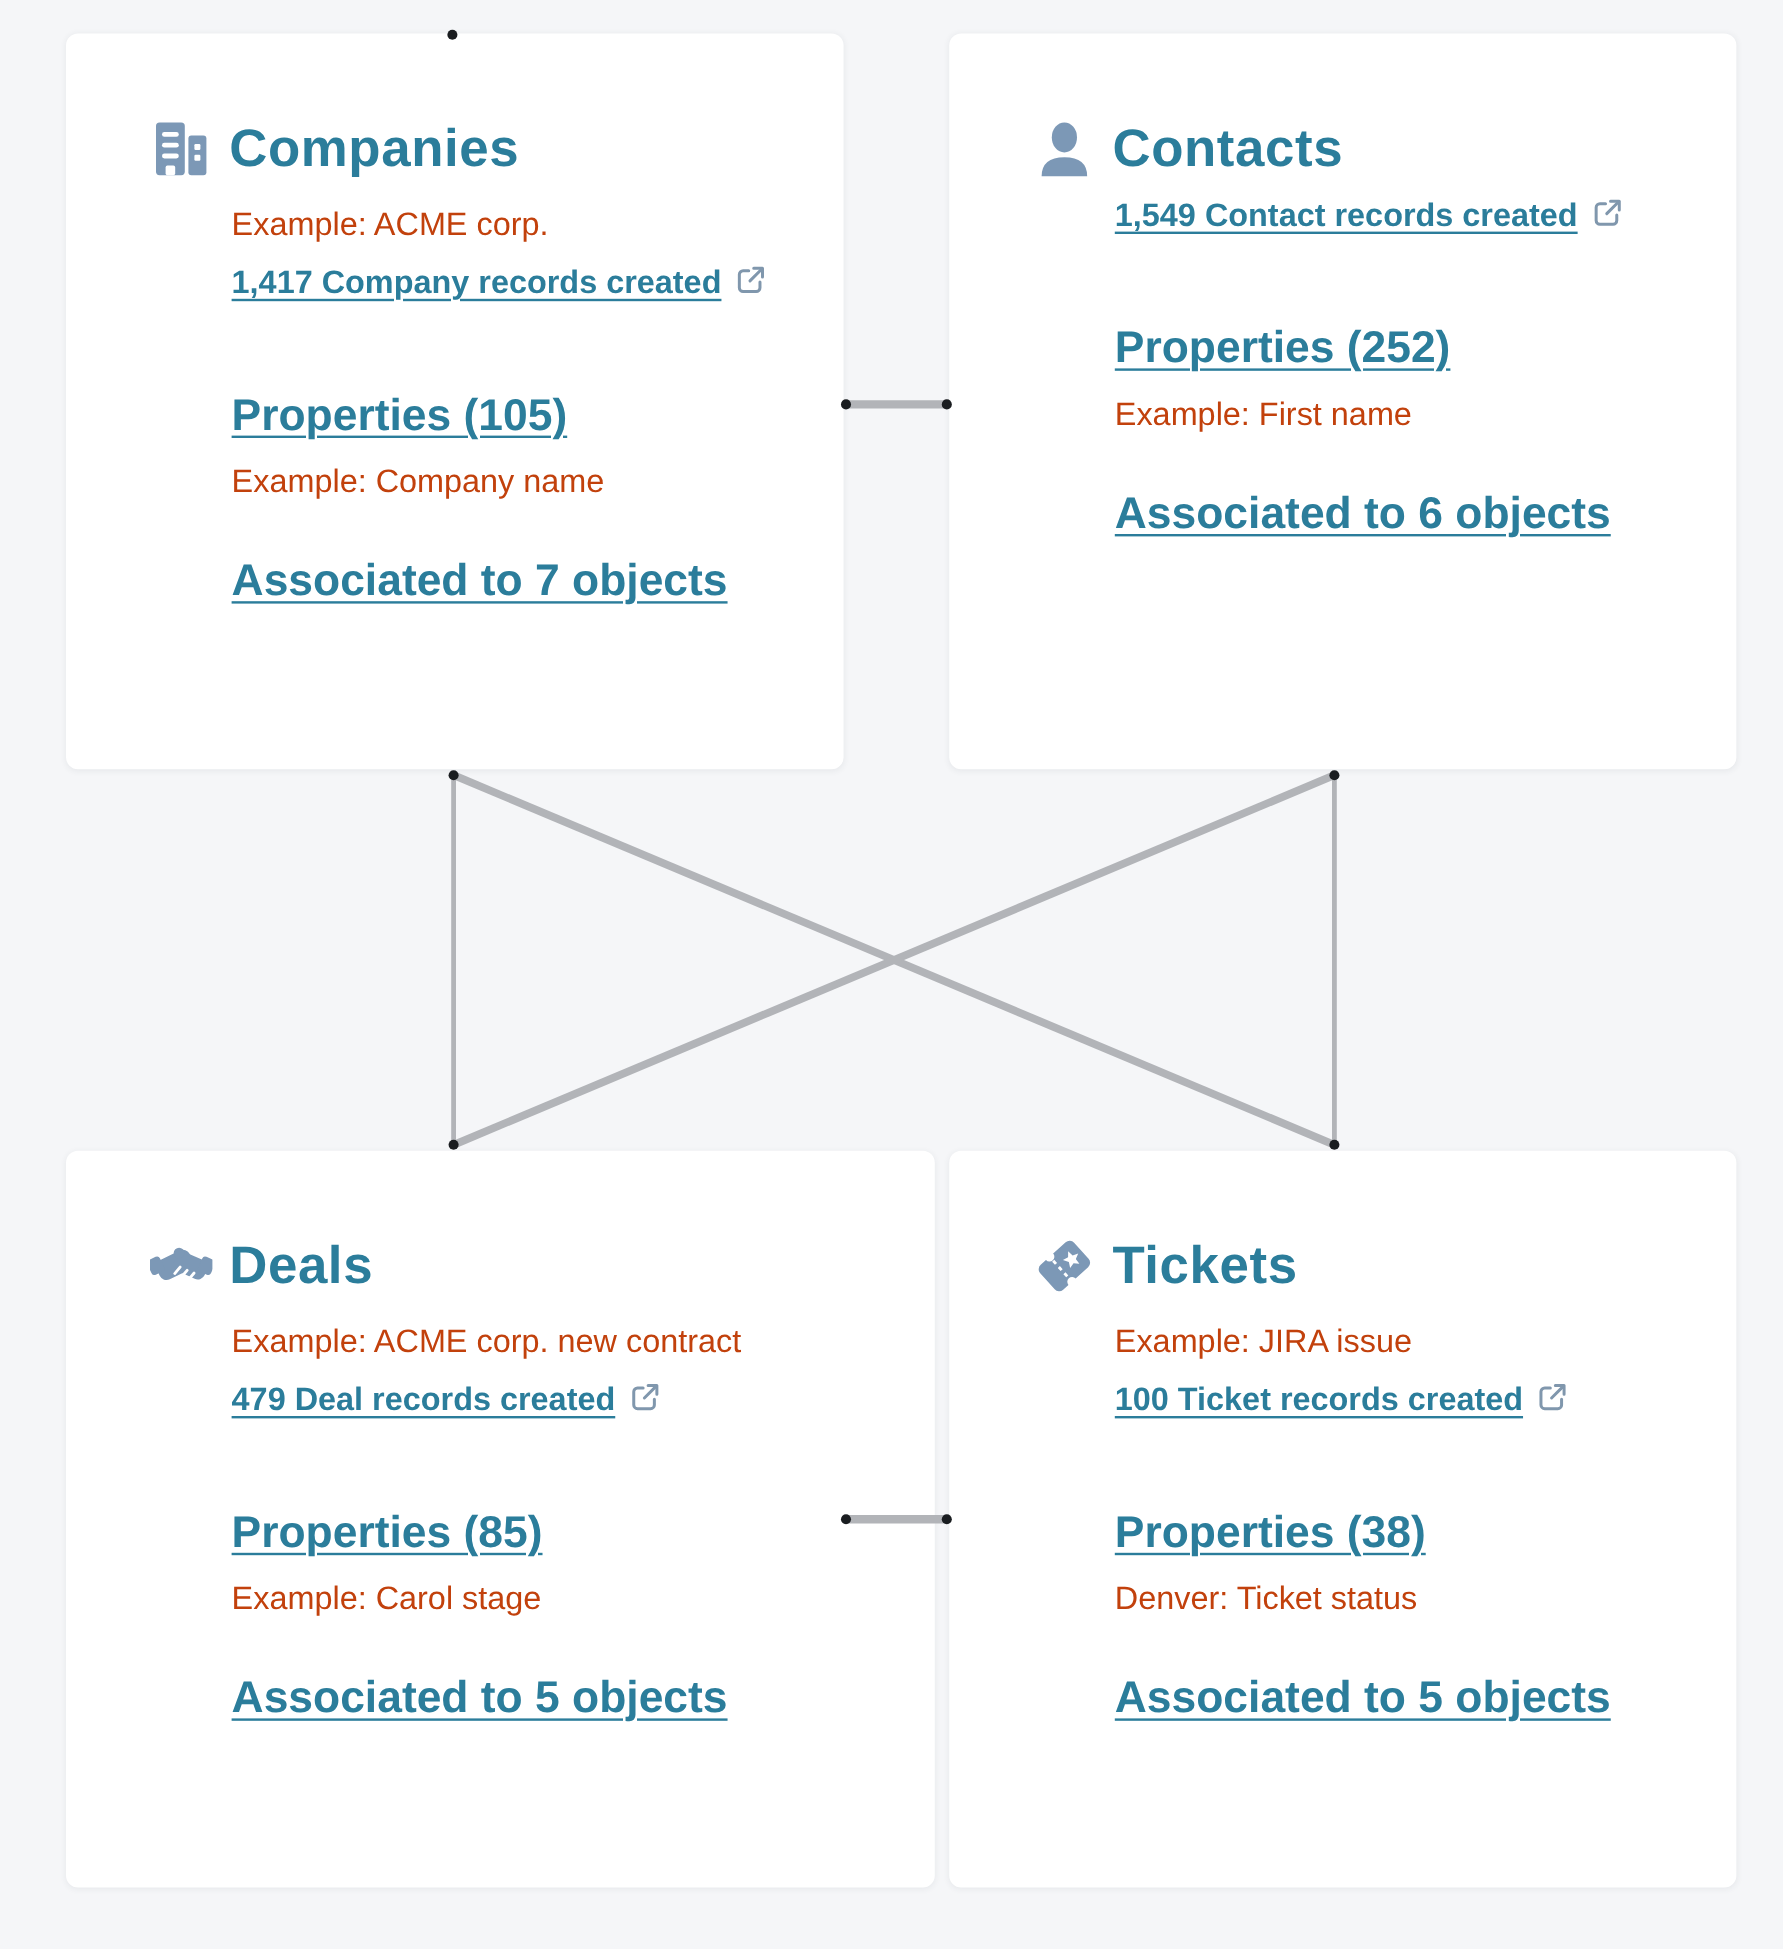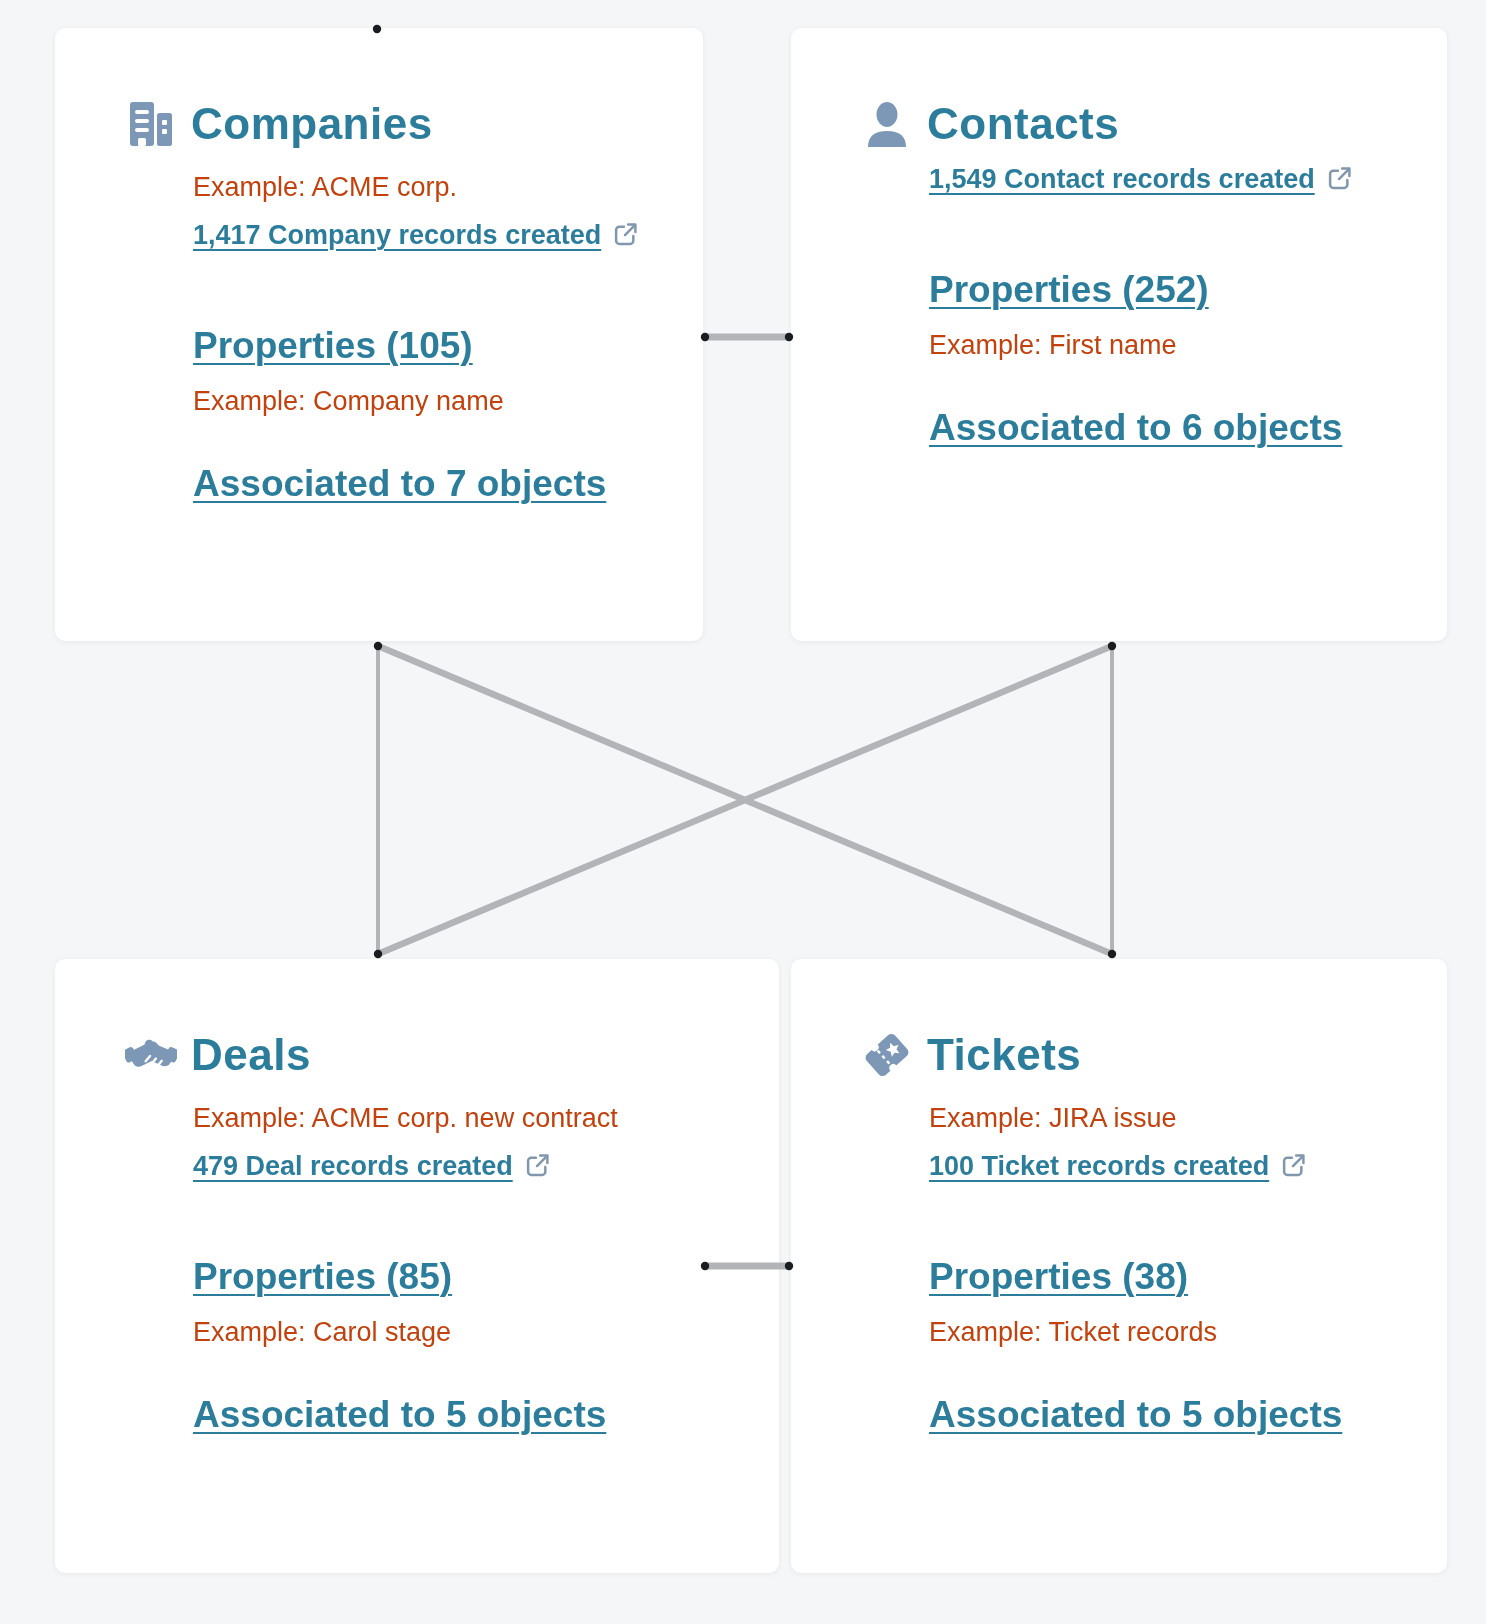--- a/index.html
+++ b/index.html
@@ -205,21 +205,21 @@
           <a class="teal-link records-link">100 Ticket records created</a>
           <span class="ext-icon">
             <svg width="25" height="25" viewBox="0 0 24 24" fill="none" stroke="#8097ad" stroke-width="2.4" stroke-linecap="round" stroke-linejoin="round" xmlns="http://www.w3.org/2000/svg">
               <path d="M10.5 4.5 H6 a3 3 0 0 0 -3 3 v10.5 a3 3 0 0 0 3 3 h10.5 a3 3 0 0 0 3 -3 V13.5"></path>
               <path d="M14.5 2.5 h7 v7"></path>
               <path d="M21 3 L11.5 12.5"></path>
             </svg>
           </span>
         </div>
         <a class="teal-link big-link block-link properties-link">Properties (38)</a>
-        <div class="example-text example-2">Example: Ticket records</div>
+        <div class="example-text example-2">Denver: Ticket status</div>
         <a class="teal-link big-link block-link associated-link">Associated to 5 objects</a>
       </div>
     </div>
   </div>
 
   <svg id="connector-layer" width="1486" height="1624" viewBox="0 0 1486 1624" xmlns="http://www.w3.org/2000/svg">
 
     <line x1="703" y1="337" x2="791" y2="337" stroke="#b2b4b8" stroke-width="7"></line>
 
     <line x1="703" y1="1266" x2="791" y2="1266" stroke="#b2b4b8" stroke-width="7"></line>

